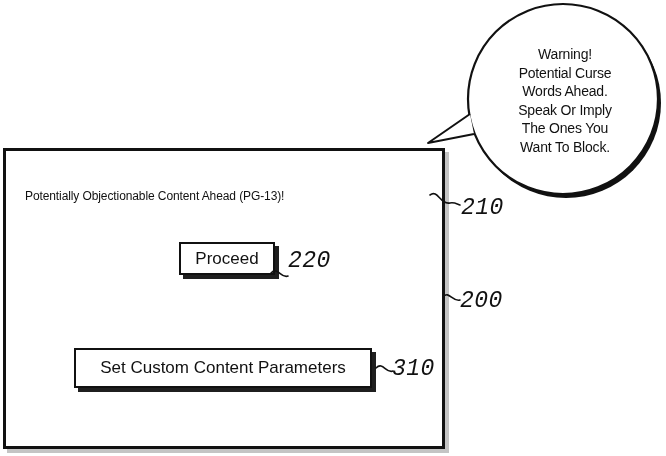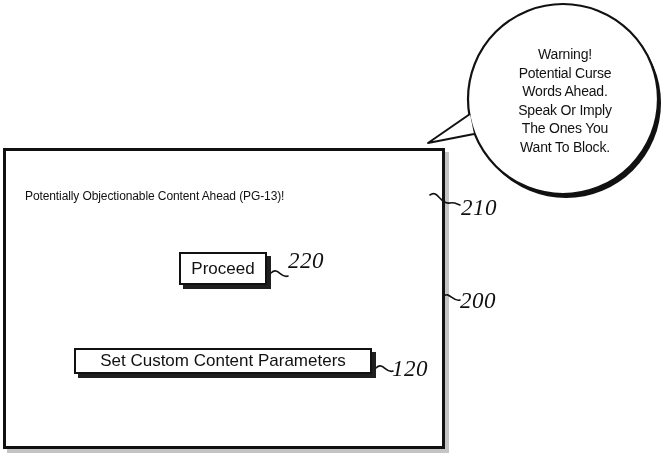--- a/index.html
+++ b/index.html
@@ -58,33 +58,33 @@
     font-size: 17px;
     white-space: nowrap;
     cursor: pointer;
     z-index: 2;
     font-family: "Liberation Sans", sans-serif;
     color: #111111;
     padding: 0;
   }
   .btn-proceed {
     left: 179px;
-    top: 252px;
-    width: 88px;
+    top: 242px;
+    width: 96px;
     height: 33px;
   }
   .btn-custom {
     left: 74px;
     top: 348px;
     width: 298px;
-    height: 26px;
+    height: 40px;
   }
   .ref-label {
     position: absolute;
-    font-family: Liberation Serif, serif;
+    font-family: Liberation Mono, monospace;
     font-style: italic;
     font-size: 23px;
     line-height: 26px;
     letter-spacing: 0.5px;
     z-index: 4;
     white-space: nowrap;
   }
   .ref-210 { left: 461px; top: 195px; }
   .ref-200 { left: 460px; top: 288px; text-align: right; }
   .ref-220 { left: 288px; top: 248px; }
@@ -119,21 +119,21 @@
   <div class="bubble-text">Warning!
 Potential Curse
 Words Ahead.
 Speak Or Imply
 The Ones You
 Want To Block.</div>
 
   <div class="ref-label ref-210">210</div>
   <div class="ref-label ref-200">200</div>
   <div class="ref-label ref-220">220</div>
-  <div class="ref-label ref-230">120</div>
+  <div class="ref-label ref-230">310</div>
 
   <svg class="artwork" viewBox="0 0 666 456" xmlns="http://www.w3.org/2000/svg">
 
     <circle cx="566" cy="103" r="95" fill="#111111"></circle>
 
     <circle cx="563" cy="99" r="95" fill="#ffffff" stroke="#111111" stroke-width="2.2"></circle>
 
     <path d="M 470 114 L 428 143 L 474 134" fill="#ffffff" stroke="#111111" stroke-width="2" stroke-linejoin="round"></path>
 
     <path d="M 430 195 C 438 189 440 205 450 203 C 454 202 457 204 460 205" fill="none" stroke="#111111" stroke-width="1.6" stroke-linecap="round"></path>

